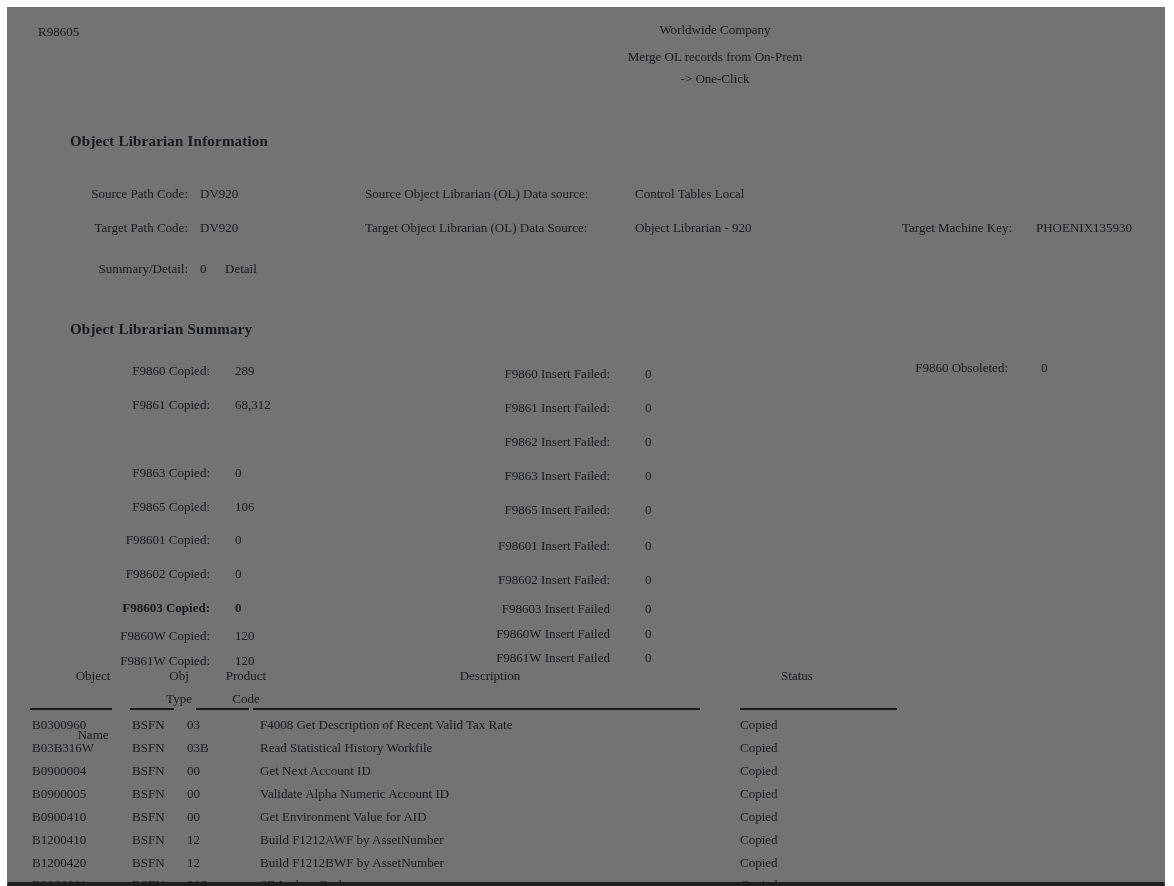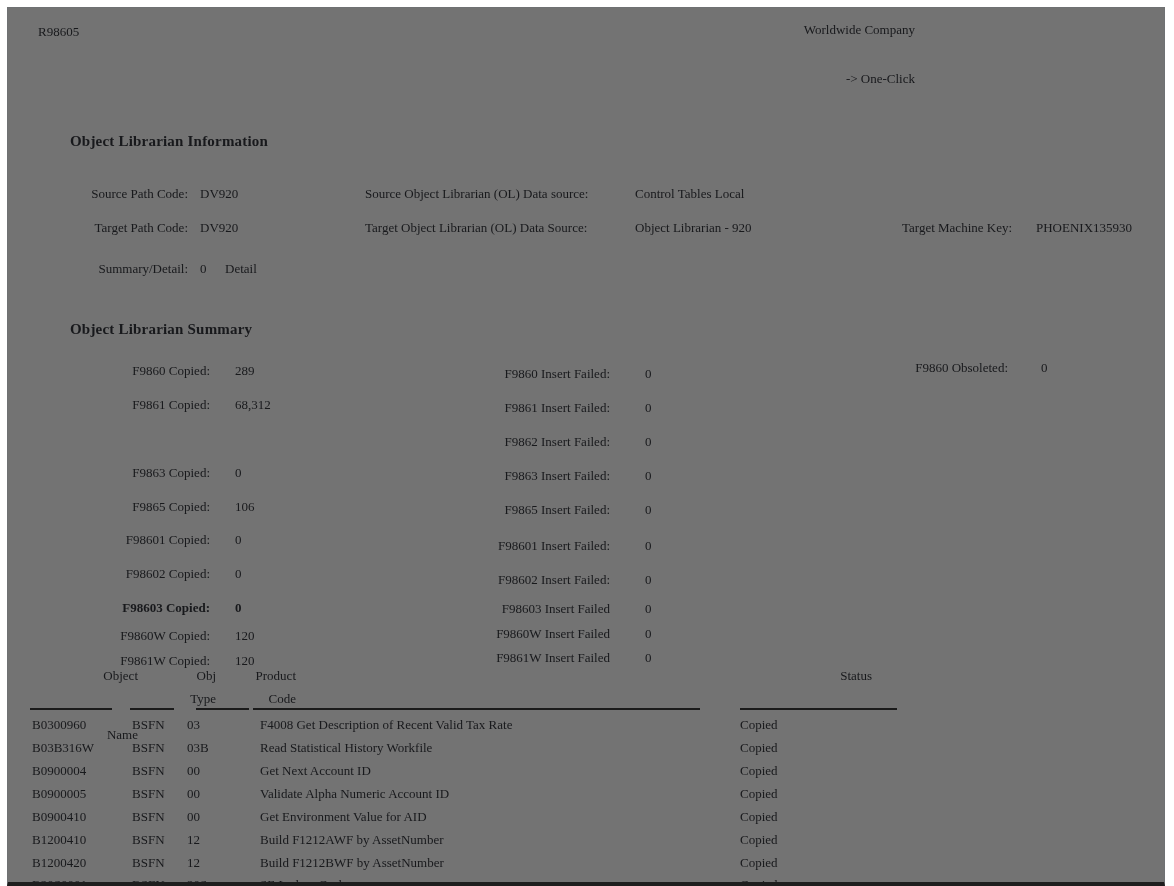--- a/index.html
+++ b/index.html
@@ -7,21 +7,21 @@
     width:1174px;height:886px;background:#ffffff;overflow:hidden;
     font-family:"Liberation Serif", serif;font-size:13px;color:#18191c;
     position:relative;
   }
   .page{
     position:absolute;left:7px;top:7px;width:1156px;height:874px;
     background:#737373;border:1px solid #6f7173;border-bottom:4px solid #1e1e1e;
     overflow:hidden;
   }
   .abs{position:absolute;white-space:nowrap;}
-  .ctr{text-align:right;}
+  .ctr{text-align:center;}
   .hd{font-weight:bold;font-size:15px;letter-spacing:0.2px;}
   .uline{position:absolute;height:2px;background:#1b1b1b;}
   
   .crow{position:absolute;left:0;right:0;height:17px;}
   .cl{position:absolute;left:20px;width:182px;text-align:right;}
   .cv{position:absolute;left:227px;}
   
   .frow{position:absolute;left:0;right:0;height:17px;}
   .fl{position:absolute;left:380px;width:222px;text-align:right;}
   .fv{position:absolute;left:637px;}
@@ -38,20 +38,21 @@
   .tc4{position:absolute;left:252px;}
   .tc5{position:absolute;left:732px;}
 </style>
 </head>
 <body>
 
 <div class="page">
 
   <div class="abs" style="left:30px;top:16px;">R98605</div>
   <div class="abs ctr" style="left:507px;top:14px;width:400px;">Worldwide Company</div>
+  <div class="abs ctr" style="left:507px;top:41px;width:400px;">Merge OL records from On-Prem</div>
   <div class="abs ctr" style="left:507px;top:63px;width:400px;">-&gt; One-Click</div>
 
   <div class="abs hd" style="left:62px;top:125px;">Object Librarian Information</div>
 
   <div class="abs" style="left:0;right:0;top:178px;height:17px;">
     <span class="il">Source Path Code:</span>
     <span class="abs" style="left:192px;">DV920</span>
     <span class="abs" style="left:357px;">Source Object Librarian (OL) Data source:</span>
     <span class="abs" style="left:627px;">Control Tables Local</span>
   </div>
@@ -155,20 +156,21 @@
     <span class="ol">F9860 Obsoleted:</span>
     <span class="ov">0</span>
   </div>
 
   <div class="abs ctr" style="left:40px;top:660px;width:90px;">Object</div>
   <div class="abs ctr" style="left:40px;top:683px;width:90px;margin-top:36px;">Name</div>
   <div class="abs ctr" style="left:134px;top:660px;width:74px;">Obj</div>
   <div class="abs ctr" style="left:134px;top:683px;width:74px;">Type</div>
   <div class="abs ctr" style="left:188px;top:660px;width:100px;">Product</div>
   <div class="abs ctr" style="left:188px;top:683px;width:100px;">Code</div>
+  <div class="abs ctr" style="left:282px;top:660px;width:400px;">Description</div>
   <div class="abs ctr" style="left:714px;top:660px;width:150px;">Status</div>
 
   <div class="uline" style="left:22px;top:700px;width:82px;"></div>
   <div class="uline" style="left:122px;top:700px;width:44px;"></div>
   <div class="uline" style="left:188px;top:700px;width:53px;"></div>
   <div class="uline" style="left:245px;top:700px;width:447px;"></div>
   <div class="uline" style="left:732px;top:700px;width:157px;"></div>
 
   <div class="trow" style="top:709px;">
       <span class="tc1">B0300960</span>

